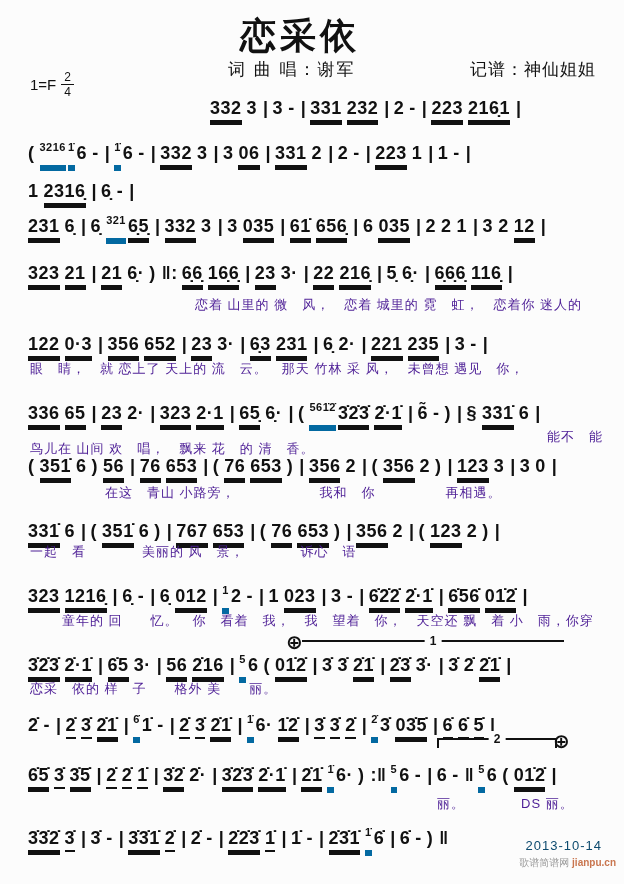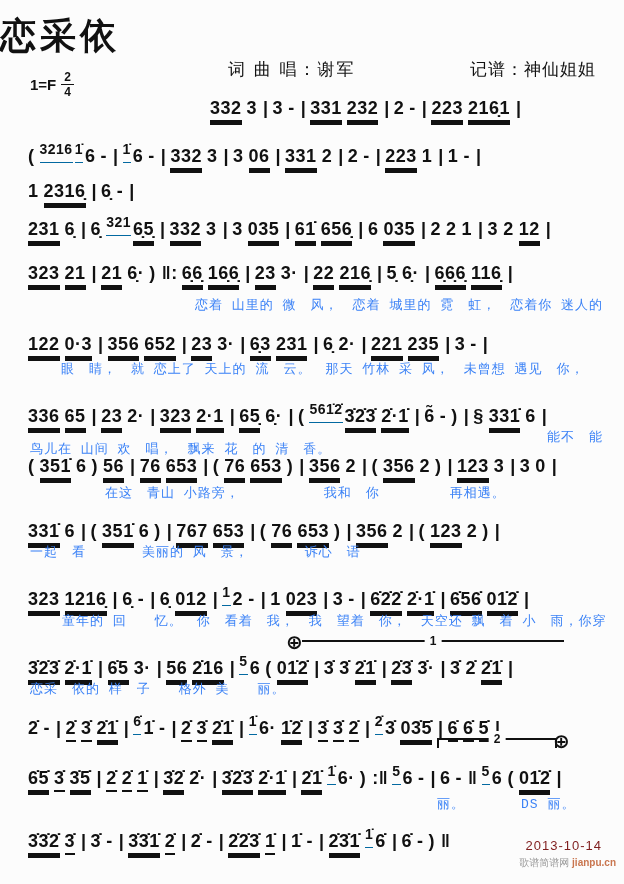--- a/index.html
+++ b/index.html
@@ -2,47 +2,47 @@
 <html><head>
 <meta charset="utf-8">
 <style>
   html,body{margin:0;padding:0;}
   body{
     width:624px;height:884px;position:relative;overflow:hidden;
     background:#fcfcfc;color:#111;
     font-family:"Liberation Sans","DejaVu Sans",sans-serif;
   }
   .title{
-    position:absolute;top:12px;left:0;width:600px;text-align:left;
+    position:absolute;top:12px;left:0;width:600px;text-align:center;
     font-size:36px;font-weight:bold;letter-spacing:4px;
   }
   .credit-center{position:absolute;top:58px;left:228px;font-size:17px;letter-spacing:2px;}
   .credit-right{position:absolute;top:58px;right:28px;font-size:17px;letter-spacing:1px;margin-left:32px;}
-  .keysig{position:absolute;top:70px;left:30px;font-size:15px;font-weight:bold;display:flex;align-items:center;}
+  .keysig{position:absolute;top:70px;left:30px;font-size:15px;font-weight:normal;display:flex;align-items:center;}
   .keysig .frac{display:inline-block;margin-left:5px;text-align:center;font-size:12px;line-height:1;}
   .keysig .frac i{display:block;font-style:normal;padding:1px 3px;}
   .keysig .frac i:first-child{border-bottom:1.5px solid #111;}
 
   .not{position:absolute;font-weight:bold;font-size:18px;white-space:nowrap;letter-spacing:.5px;text-align:right;}
   .tok{display:inline-block;margin-right:5px;line-height:1;padding:3px 0 3px;}
   .u1{border-bottom:2px solid #111;}
   .u2{border-bottom:2px solid #111;box-shadow:0 3px 0 0 #111;}
-  .sm{font-size:14px;vertical-align:8px;margin-right:2px;border-bottom:1px solid #0369a1;padding-bottom:6px;}
+  .sm{font-size:11px;vertical-align:8px;margin-right:2px;border-bottom:6px solid #0369a1;padding-bottom:12px;}
   .bar{margin:0 4px 0 1px;}
-  .lyr{position:absolute;font-size:13px;color:#3b82f6;white-space:pre;letter-spacing:1px;font-family:Liberation Mono, monospace;}
+  .lyr{position:absolute;font-size:13px;color:#4c1d95;white-space:pre;letter-spacing:1px;}
 
   .volta{position:absolute;border-top:2px solid #111;height:8px;}
   .volta.tick{border-left:2px solid #111;border-right:2px solid #111;}
   .volta b{
     position:absolute;top:-9px;left:50%;transform:translateX(-50%);
     background:#fcfcfc;padding:0 5px;font-size:12px;font-weight:bold;line-height:1.4;
   }
   .coda{position:absolute;font-size:20px;font-weight:bold;line-height:1;}
 
-  .footer-date{position:absolute;top:838px;right:22px;font-size:13px;color:#7f1d1d;letter-spacing:1px;}
+  .footer-date{position:absolute;top:838px;right:22px;font-size:13px;color:#0c4a6e;letter-spacing:1px;}
   .footer-site{position:absolute;top:856px;right:8px;font-size:10px;color:#999;}
   .footer-site .domain{font-weight:bold;}
 </style>
 </head>
 <body>
 
 <div class="title">恋采依</div>
 <div class="credit-center">词 曲 唱：谢军</div>
 <div class="credit-right">记谱：神仙姐姐</div>
 
@@ -55,21 +55,21 @@
 </div>
 
 <div id="score">
     <div class="not" style="left: 210px; top: 96px;"><span class="tok u2">332</span><span class="tok">3</span><span class="tok bar">|</span><span class="tok">3</span><span class="tok">-</span><span class="tok bar">|</span><span class="tok u2">331</span><span class="tok u2">232</span><span class="tok bar">|</span><span class="tok">2</span><span class="tok">-</span><span class="tok bar">|</span><span class="tok u2">223</span><span class="tok u2">216̣1</span><span class="tok bar">|</span></div>
     <div class="not" style="left: 28px; top: 139px;"><span class="tok">(</span><span class="tok sm">3216</span><span class="tok sm">1̇</span><span class="tok">6</span><span class="tok">-</span><span class="tok bar">|</span><span class="tok sm">1̇</span><span class="tok">6</span><span class="tok">-</span><span class="tok bar">|</span><span class="tok u2">332</span><span class="tok">3</span><span class="tok bar">|</span><span class="tok">3</span><span class="tok u2">06</span><span class="tok bar">|</span><span class="tok u2">331</span><span class="tok">2</span><span class="tok bar">|</span><span class="tok">2</span><span class="tok">-</span><span class="tok bar">|</span><span class="tok u2">223</span><span class="tok">1</span><span class="tok bar">|</span><span class="tok">1</span><span class="tok">-</span><span class="tok bar">|</span></div>
     <div class="not" style="left: 28px; top: 179px;"><span class="tok">1</span><span class="tok u2">2316̣</span><span class="tok bar">|</span><span class="tok">6̣</span><span class="tok">-</span><span class="tok bar">|</span></div>
     <div class="not" style="left: 28px; top: 212px;"><span class="tok u2">231</span><span class="tok">6̣</span><span class="tok bar">|</span><span class="tok">6̣</span><span class="tok sm">321</span><span class="tok u2">6̣5̣</span><span class="tok bar">|</span><span class="tok u2">332</span><span class="tok">3</span><span class="tok bar">|</span><span class="tok">3</span><span class="tok u2">035</span><span class="tok bar">|</span><span class="tok u2">61̇</span><span class="tok u2">656̣</span><span class="tok bar">|</span><span class="tok">6</span><span class="tok u2">035</span><span class="tok bar">|</span><span class="tok">2</span><span class="tok">2</span><span class="tok">1</span><span class="tok bar">|</span><span class="tok">3</span><span class="tok">2</span><span class="tok u2">12</span><span class="tok bar">|</span></div>
     <div class="not" style="left: 28px; top: 261px;"><span class="tok u2">323</span><span class="tok u2">21</span><span class="tok bar">|</span><span class="tok u2">21</span><span class="tok">6̣·</span><span class="tok">)</span><span class="tok bar">‖:</span><span class="tok u2">6̣6̣</span><span class="tok u2">16̣6̣</span><span class="tok bar">|</span><span class="tok u2">23</span><span class="tok">3·</span><span class="tok bar">|</span><span class="tok u2">22</span><span class="tok u2">216̣</span><span class="tok bar">|</span><span class="tok">5̣</span><span class="tok">6̣·</span><span class="tok bar">|</span><span class="tok u2">6̣6̣6̣</span><span class="tok u2">116̣</span><span class="tok bar">|</span></div>
     <div class="lyr" style="left: 195px; top: 296px;">恋着 山里的 微　风，　恋着 城里的 霓　虹，　恋着你 迷人的</div>
     <div class="not" style="left: 28px; top: 332px;"><span class="tok u2">122</span><span class="tok u2">0·3</span><span class="tok bar">|</span><span class="tok u2">356</span><span class="tok u2">652</span><span class="tok bar">|</span><span class="tok u2">23</span><span class="tok">3·</span><span class="tok bar">|</span><span class="tok u2">6̣3</span><span class="tok u2">231</span><span class="tok bar">|</span><span class="tok">6̣</span><span class="tok">2·</span><span class="tok bar">|</span><span class="tok u2">221</span><span class="tok u2">235</span><span class="tok bar">|</span><span class="tok">3</span><span class="tok">-</span><span class="tok bar">|</span></div>
-    <div class="lyr" style="left: 30px; top: 360px; margin-left: 31px;">眼　睛，　就 恋上了 天上的 流　云。　那天 竹林 采 风，　未曾想 遇见　你，</div>
+    <div class="lyr" style="left: 30px; top: 360px;">眼　睛，　就 恋上了 天上的 流　云。　那天 竹林 采 风，　未曾想 遇见　你，</div>
     <div class="not" style="left: 28px; top: 399px;"><span class="tok u2">336</span><span class="tok u2">65</span><span class="tok bar">|</span><span class="tok u2">23</span><span class="tok">2·</span><span class="tok bar">|</span><span class="tok u2">323</span><span class="tok u2">2·1</span><span class="tok bar">|</span><span class="tok u2">65̣</span><span class="tok">6̣·</span><span class="tok bar">|</span><span class="tok">(</span><span class="tok sm">561̇2̇</span><span class="tok u2">3̇2̇3̇</span><span class="tok u2">2̇·1̇</span><span class="tok bar">|</span><span class="tok">6̃</span><span class="tok">-</span><span class="tok">)</span><span class="tok bar">|</span><span class="tok">§</span><span class="tok u2">331̇</span><span class="tok">6</span><span class="tok bar">|</span></div>
     <div class="lyr" style="left: 30px; top: 428px; margin-top: 12px;">鸟儿在 山间 欢　唱，　飘来 花　的 清　香。</div>
     <div class="lyr" style="left: 523px; top: 428px; margin-left: 24px;">能不　能</div>
     <div class="not" style="left: 28px; top: 454px;"><span class="tok">(</span><span class="tok u2">351̇</span><span class="tok">6</span><span class="tok">)</span><span class="tok u2">56</span><span class="tok bar">|</span><span class="tok u2">76</span><span class="tok u2">653</span><span class="tok bar">|</span><span class="tok">(</span><span class="tok u2">76</span><span class="tok u2">653</span><span class="tok">)</span><span class="tok bar">|</span><span class="tok u2">356</span><span class="tok">2</span><span class="tok bar">|</span><span class="tok">(</span><span class="tok u2">356</span><span class="tok">2</span><span class="tok">)</span><span class="tok bar">|</span><span class="tok u2">123</span><span class="tok">3</span><span class="tok bar">|</span><span class="tok">3</span><span class="tok">0</span><span class="tok bar">|</span></div>
     <div class="lyr" style="left: 105px; top: 484px;">在这　青山 小路旁，　　　　　　我和　你　　　　　再相遇。</div>
     <div class="not" style="left: 28px; top: 519px;"><span class="tok u2">331̇</span><span class="tok">6</span><span class="tok bar">|</span><span class="tok">(</span><span class="tok u2">351̇</span><span class="tok">6</span><span class="tok">)</span><span class="tok bar">|</span><span class="tok u2">767</span><span class="tok u2">653</span><span class="tok bar">|</span><span class="tok">(</span><span class="tok u2">76</span><span class="tok u2">653</span><span class="tok">)</span><span class="tok bar">|</span><span class="tok u2">356</span><span class="tok">2</span><span class="tok bar">|</span><span class="tok">(</span><span class="tok u2">123</span><span class="tok">2</span><span class="tok">)</span><span class="tok bar">|</span></div>
     <div class="lyr" style="left: 30px; top: 543px;">一起　看　　　　美丽的 风　景，　　　　诉心　语</div>
     <div class="not" style="left: 28px; top: 582px;"><span class="tok u2">323</span><span class="tok u2">1216̣</span><span class="tok bar">|</span><span class="tok">6̣</span><span class="tok">-</span><span class="tok bar">|</span><span class="tok">6̣</span><span class="tok u2">012</span><span class="tok bar">|</span><span class="tok sm">1</span><span class="tok">2</span><span class="tok">-</span><span class="tok bar">|</span><span class="tok">1</span><span class="tok u2">023</span><span class="tok bar">|</span><span class="tok">3</span><span class="tok">-</span><span class="tok bar">|</span><span class="tok u2">6̇2̇2̇</span><span class="tok u2">2̇·1̇</span><span class="tok bar">|</span><span class="tok u2">6̇56̇</span><span class="tok u2">01̇2̇</span><span class="tok bar">|</span></div>
     <div class="lyr" style="left: 30px; top: 612px; margin-left: 32px;">童年的 回　　忆。　你　看着　我，　我　望着　你，　天空还 飘　着 小　雨，你穿</div>
     <div class="not" style="left: 28px; top: 651px;"><span class="tok u2">3̇2̇3̇</span><span class="tok u2">2̇·1̇</span><span class="tok bar">|</span><span class="tok u2">6̇5</span><span class="tok">3·</span><span class="tok bar">|</span><span class="tok u2">56</span><span class="tok u2">2̇16</span><span class="tok bar">|</span><span class="tok sm">5</span><span class="tok">6</span><span class="tok">(</span><span class="tok u2">01̇2̇</span><span class="tok bar">|</span><span class="tok">3̇</span><span class="tok">3̇</span><span class="tok u2">2̇1̇</span><span class="tok bar">|</span><span class="tok u2">2̇3̇</span><span class="tok">3̇·</span><span class="tok bar">|</span><span class="tok">3̇</span><span class="tok">2̇</span><span class="tok u2">2̇1̇</span><span class="tok bar">|</span></div>

